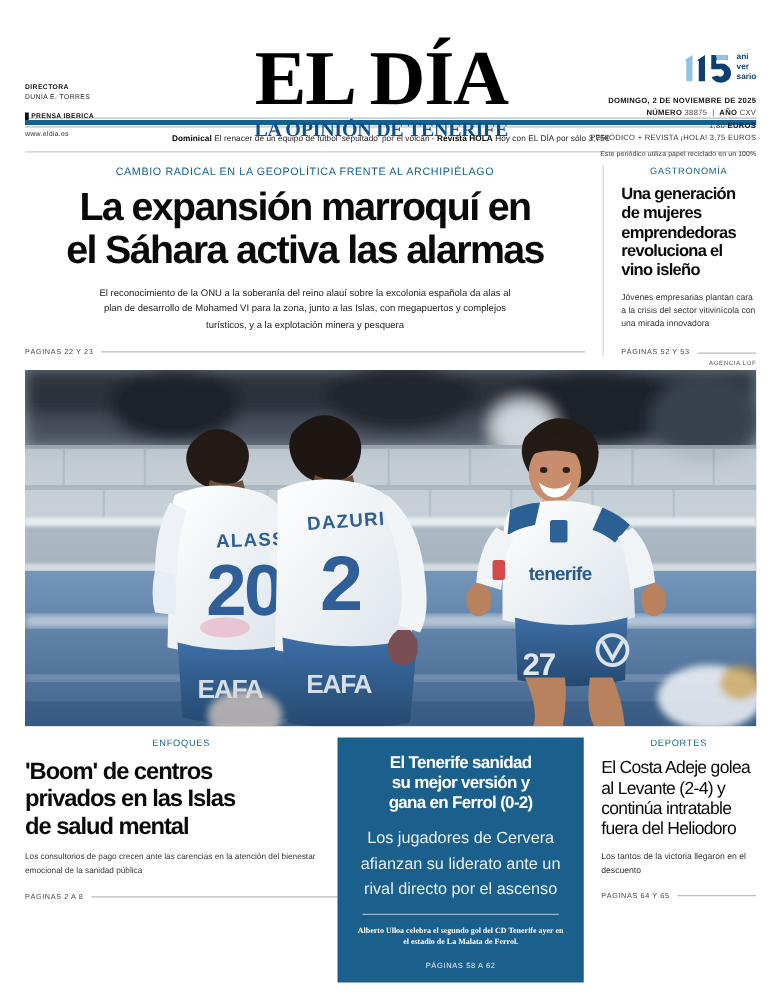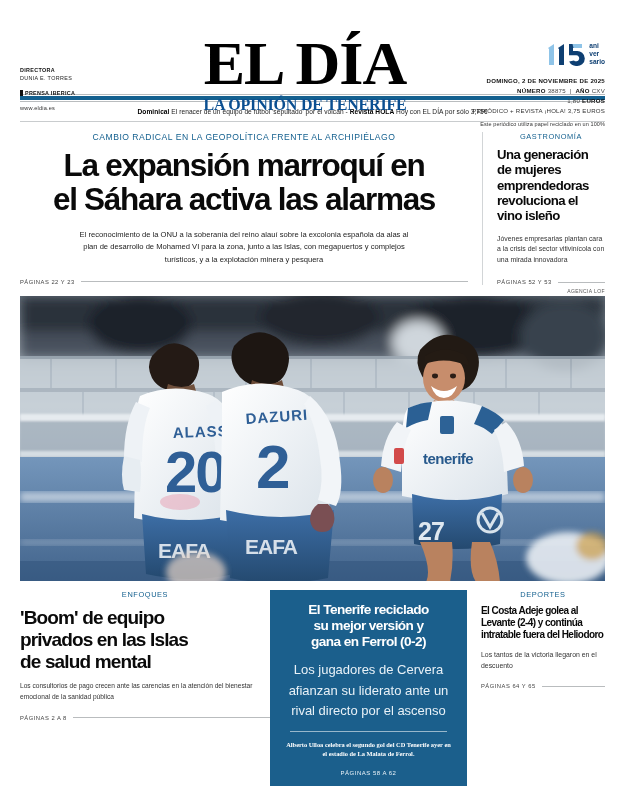--- a/index.html
+++ b/index.html
@@ -333,22 +333,22 @@
     letter-spacing: 0.5px;
     color: #eaf2f8;
   }
 
   .br {
     flex: 1 1 auto;
     padding-left: 14px;
     box-sizing: border-box;
   }
   .br-head {
-    font-weight: bold;
-    font-size: 10px;
+    font-weight: normal;
+    font-size: 14px;
     line-height: 1.17;
     letter-spacing: -0.55px;
     color: #0a0a0a;
     margin-top: 6px;
   }
   .br-sub {
     margin-top: 10px;
     font-size: 6.9px;
     line-height: 1.58;
     color: #333;
@@ -591,34 +591,34 @@
         <ellipse cx="176" cy="276" rx="30" ry="20" fill="#e3d2c6" opacity="0.8"></ellipse>
       </g>
     </svg>
   </div>
 
   <div class="bottom-area">
 
     <div class="bl">
       <div class="sec-label">ENFOQUES</div>
       <div class="bl-head">
-        <div>'Boom' de equipo</div>
+        <div>'Boom' de centros</div>
         <div>privados en las Islas</div>
         <div>de salud mental</div>
       </div>
       <div class="bl-sub">Los consultorios de pago crecen ante las carencias en la atención del bienestar emocional de la sanidad pública</div>
       <div class="pgref-row">
         <span class="pgref">PÁGINAS 2 A 8</span>
         <span class="pgref-line"></span>
       </div>
     </div>
 
     <div class="bc">
       <div class="bc-head">
-        <div>El Tenerife reciclado</div>
+        <div>El Tenerife sanidad</div>
         <div>su mejor versión y</div>
         <div>gana en Ferrol (0-2)</div>
       </div>
       <div class="bc-sub">Los jugadores de Cervera afianzan su liderato ante un rival directo por el ascenso</div>
       <div class="bc-divider"></div>
       <div class="bc-caption">Alberto Ulloa celebra el segundo gol del CD Tenerife ayer en el estadio de La Malata de Ferrol.</div>
       <div class="bc-pages">PÁGINAS 58 A 62</div>
     </div>
 
     <div class="br">

